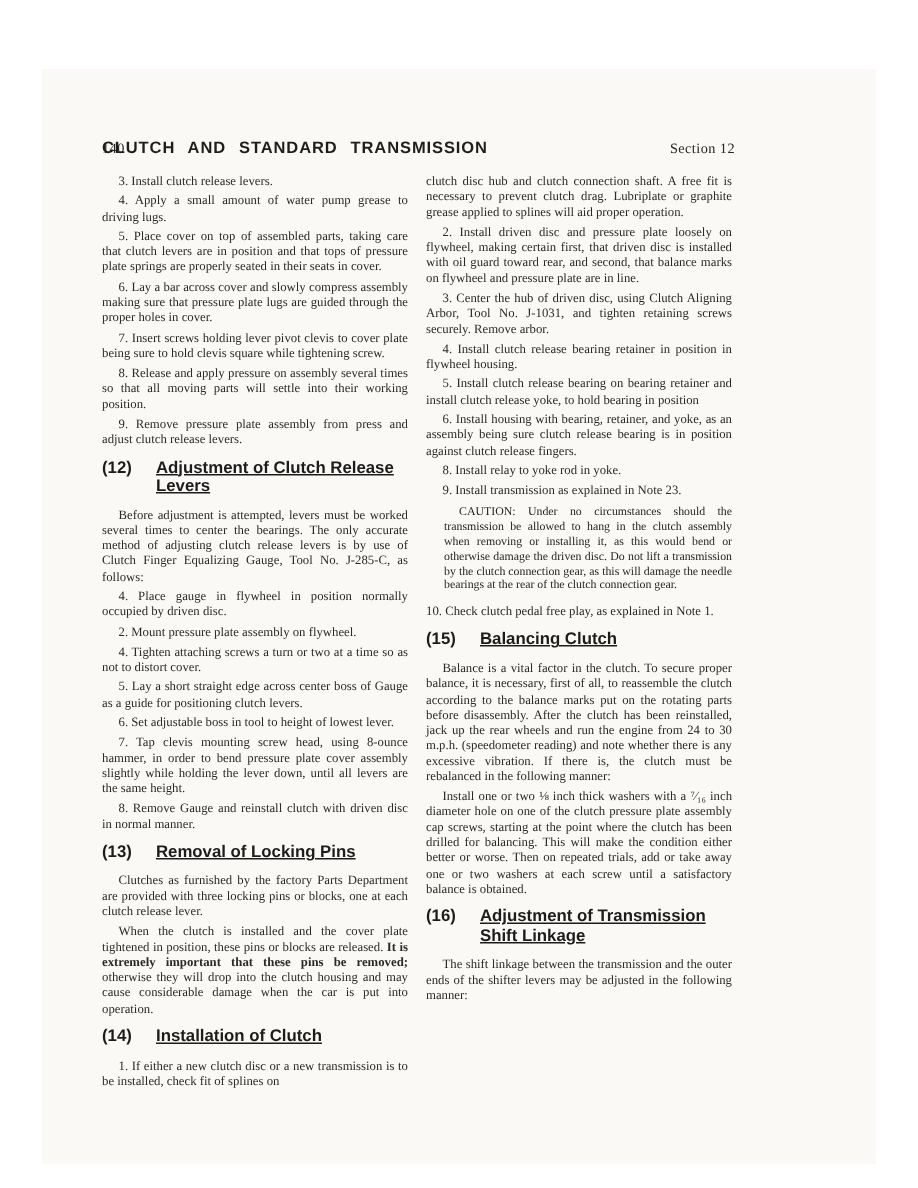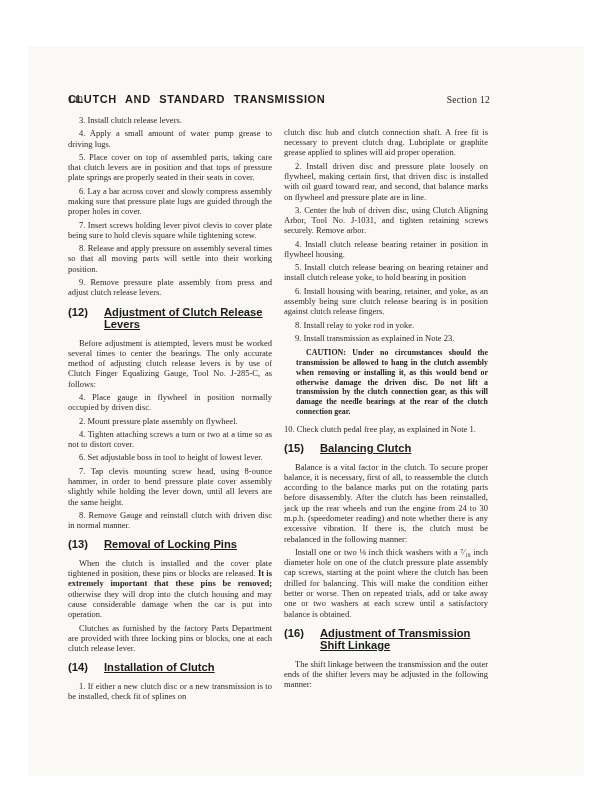--- a/index.html
+++ b/index.html
@@ -22,42 +22,42 @@
   }
   .doc-title{
     position:absolute;top:93px;left:68px;width:422px;
     text-align:left;
     font-family:"Liberation Sans","DejaVu Sans",sans-serif;
     font-weight:bold;font-size:11px;letter-spacing:0.6px;word-spacing:5px;
     color:#1e1e1e;
   }
   .columns{
     position:absolute;top:115px;left:68px;width:420px;
-    display:flex;gap:12px;align-items:center;
+    display:flex;gap:12px;
   }
   .col{
     width:204px;
     font-size:8.5px;line-height:1.21;text-align:justify;
     color:#2a2a2a;
   }
   p.step{margin:0;padding-top:3px;text-indent:11px;}
   p.flush{text-indent:0;}
   p.first{padding-top:0;}
   .sec-head{
     display:flex;align-items:baseline;
     font-family:"Liberation Sans","DejaVu Sans",sans-serif;
     font-weight:bold;font-size:11.2px;line-height:1.12;
     color:#1c1c1c;
     margin:8px 0 4px 0;text-align:left;
   }
   .sec-num{width:36px;flex-shrink:0;}
   .sec-title{flex:1;text-decoration:underline;}
   .caution{
     margin:5px 0 4px 12px;
-    font-weight:bold;font-size:7.9px;line-height:1.24;
+    font-weight:normal;font-size:7.9px;line-height:1.24;
     text-indent:10px;color:#1f1f1f;
   }
   b{font-weight:bold;}
 </style>
 </head>
 <body>
 
 <div class="scan-area"></div>
 
 <div class="page-header">
@@ -79,30 +79,31 @@
     <p class="step">9. Remove pressure plate assembly from press and adjust clutch release levers.</p>
 
     <div class="sec-head">
       <span class="sec-num">(12)</span>
       <span class="sec-title">Adjustment of Clutch Release Levers</span>
     </div>
     <p class="step">Before adjustment is attempted, levers must be worked several times to center the bearings.  The only accurate method of adjusting clutch release levers is by use of Clutch Finger Equalizing Gauge, Tool No. J-285-C, as follows:</p>
     <p class="step">4. Place gauge in flywheel in position normally occupied by driven disc.</p>
     <p class="step">2. Mount pressure plate assembly on flywheel.</p>
     <p class="step">4. Tighten attaching screws a turn or two at a time so as not to distort cover.</p>
+    <p class="step">5. Lay a short straight edge across center boss of Gauge as a guide for positioning clutch levers.</p>
     <p class="step">6. Set adjustable boss in tool to height of lowest lever.</p>
     <p class="step">7. Tap clevis mounting screw head, using 8-ounce hammer, in order to bend pressure plate cover assembly slightly while holding the lever down, until all levers are the same height.</p>
     <p class="step">8. Remove Gauge and reinstall clutch with driven disc in normal manner.</p>
 
     <div class="sec-head">
       <span class="sec-num">(13)</span>
       <span class="sec-title">Removal of Locking Pins</span>
     </div>
+    <p class="step">Clutches as furnished by the factory Parts Department are provided with three locking pins or blocks, one at each clutch release lever.</p>
     <p class="step"><span>When the clutch is installed and the cover plate tightened in position, these pins or blocks are released.  </span><b>It is extremely important that these pins be removed;</b><span> otherwise they will drop into the clutch housing and may cause considerable damage when the car is put into operation.</span></p>
-    <p class="step">Clutches as furnished by the factory Parts Department are provided with three locking pins or blocks, one at each clutch release lever.</p>
 
     <div class="sec-head">
       <span class="sec-num">(14)</span>
       <span class="sec-title">Installation of Clutch</span>
     </div>
     <p class="step">1. If either a new clutch disc or a new transmission is to be installed, check fit of splines on</p>
   </div>
 
   <div class="col">
     <p class="step flush first">clutch disc hub and clutch connection shaft.  A free fit is necessary to prevent clutch drag.  Lubriplate or graphite grease applied to splines will aid proper operation.</p>

